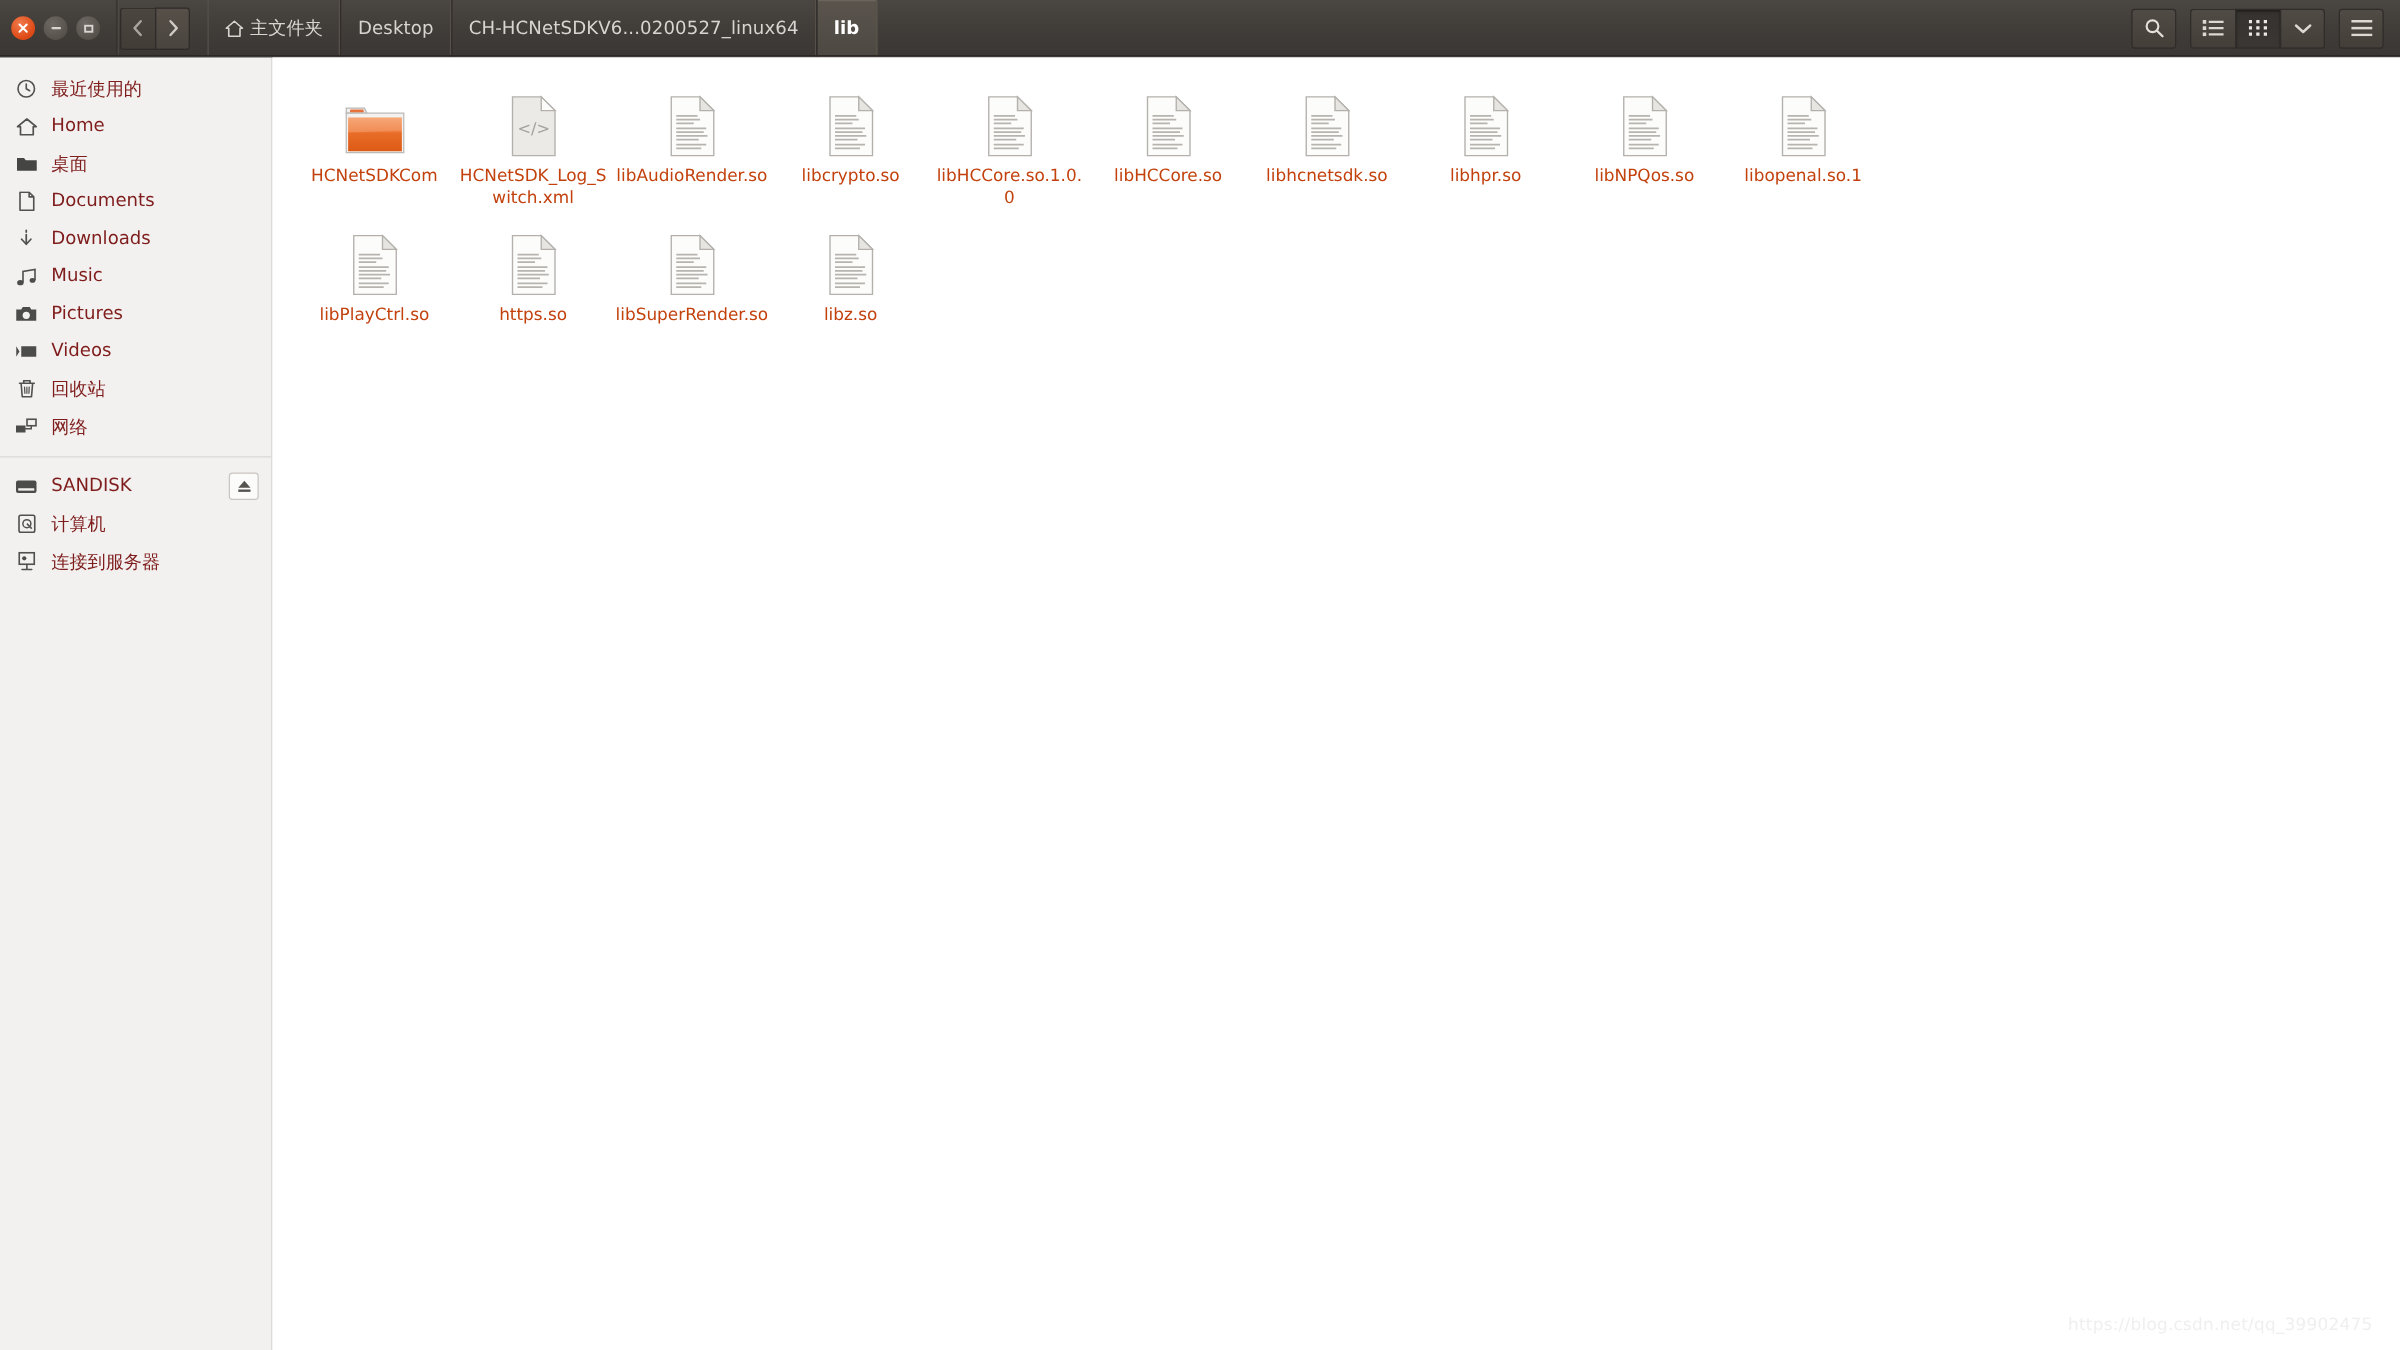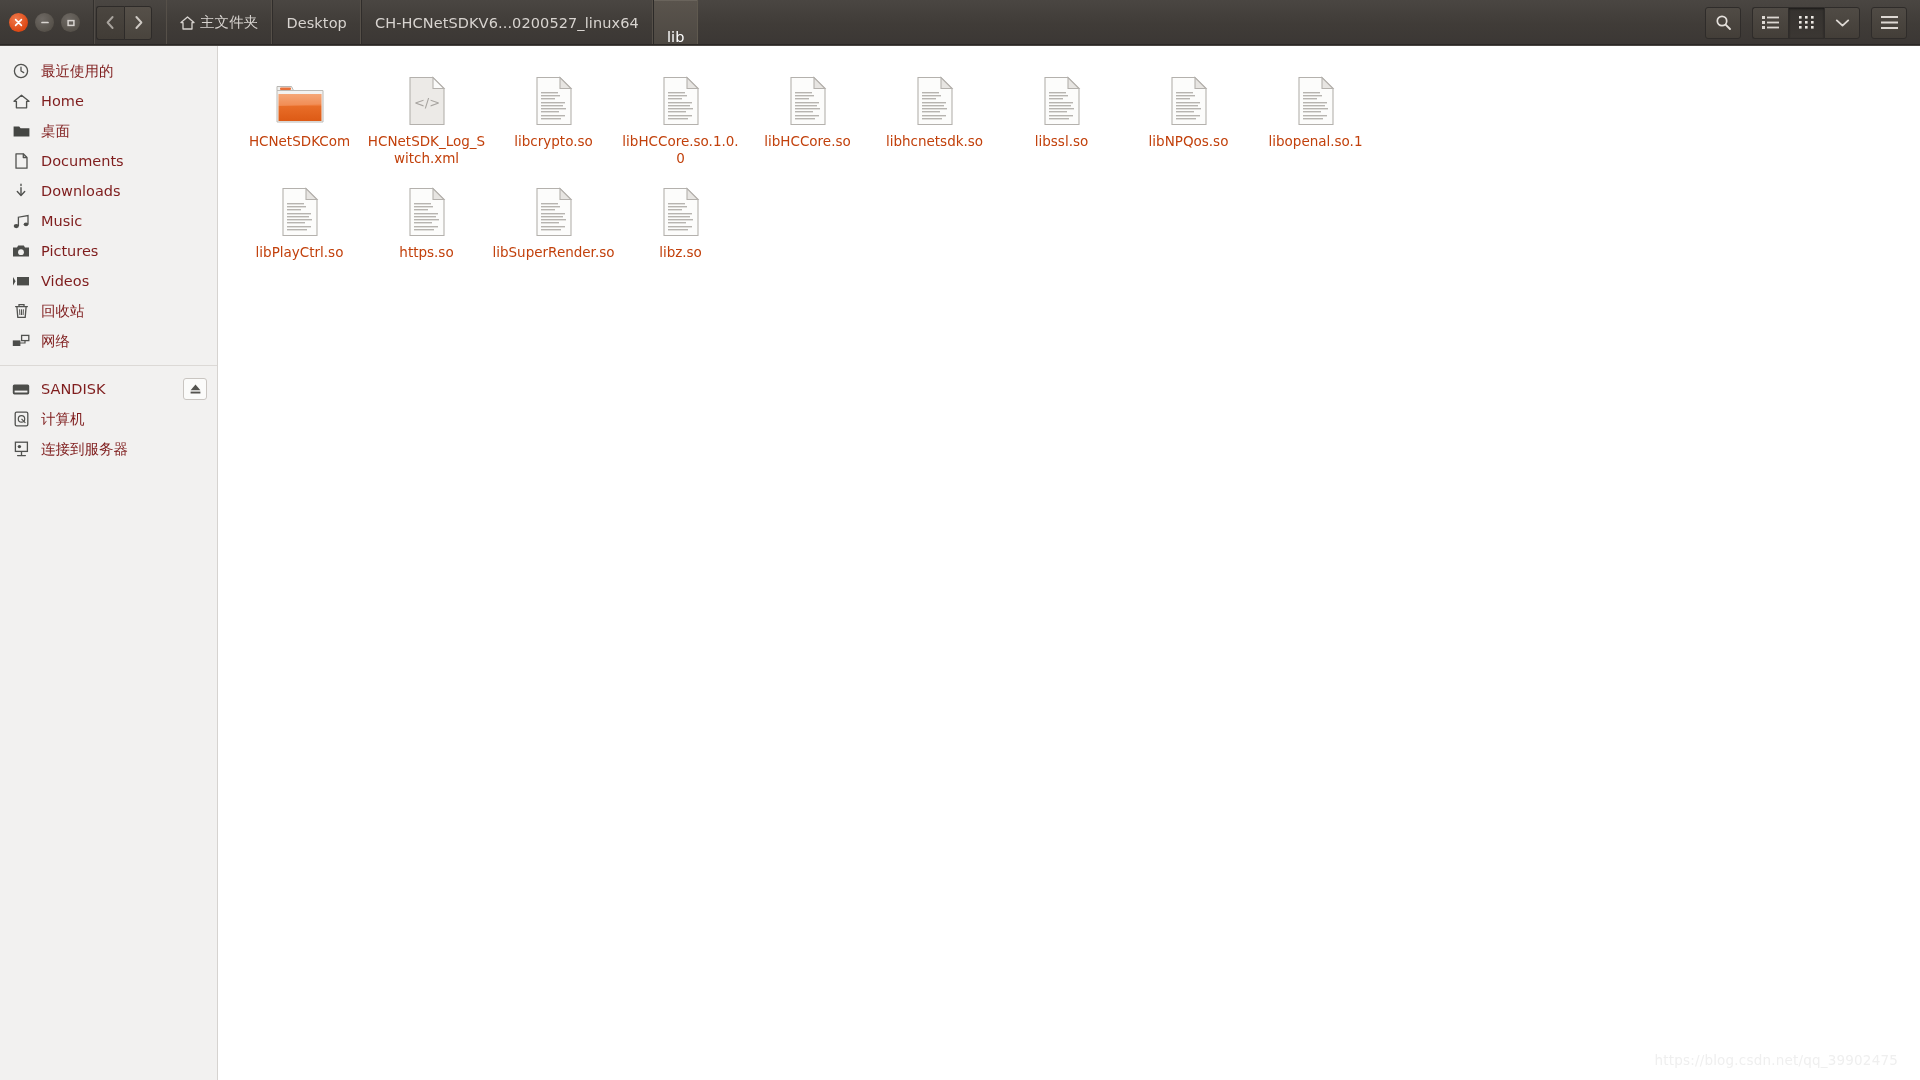--- a/index.html
+++ b/index.html
@@ -51,25 +51,24 @@
     padding: 0 13px;
     font-size: 14.5px; color: #d8d4d0;
     border-left: 1px solid #302d2b;
     border-right: 1px solid #565049;
     white-space: nowrap;
     letter-spacing: .1px;
   }
   .crumb:first-child { border-left: 1px solid #565049; }
   .crumb.active {
     background: linear-gradient(to bottom, #5a544d, #4d4842);
-    color: #ffffff; font-weight: normal;
+    color: #ffffff; font-weight: bold;
     border-left: 1px solid #2c2a28;
     border-right: 1px solid #5f594f;
     box-shadow: inset 0 1px 0 #6a645c;
-    align-items: flex-end;
   }
   .crumb .home-icon { display: flex; align-items: center; }
 
   .toolbar-spacer { flex: 1 1 auto; }
 
   .rightbtns { display: flex; align-items: center; gap: 11px; padding: 0 13px 0 0; }
   .tbtn {
     width: 36px; height: 32px; border-radius: 3px;
     border: 1px solid #2f2c2a;
     background: linear-gradient(to bottom, #504b45, #433e38);
@@ -435,20 +434,40 @@
             <div class="file-icon">
               <svg width="40" height="50" viewBox="0 0 40 50">
                 <path d="M3 1.5 L26 1.5 L37 12.5 L37 48.5 L3 48.5 Z" fill="#eceae7" stroke="#b4b1ad" stroke-width="1.1"></path>
                 <path d="M26 1.5 L26 12.5 L37 12.5 Z" fill="#fbfbfa" stroke="#b4b1ad" stroke-width="1.1"></path>
                 <text x="20" y="31" text-anchor="middle" font-family="DejaVu Sans, sans-serif" font-size="13" fill="#a6a39f">&lt;/&gt;</text>
               </svg>
             </div>
             <div class="file-label">HCNetSDK_Log_Switch.xml</div>
           </div>
 
+          <div class="file-cell">
+            <div class="file-icon">
+              <svg width="40" height="50" viewBox="0 0 40 50">
+                <path d="M3 1.5 L26 1.5 L37 12.5 L37 48.5 L3 48.5 Z" fill="#fcfcfb" stroke="#b4b1ad" stroke-width="1.1"></path>
+                <path d="M26 1.5 L26 12.5 L37 12.5 Z" fill="#e7e5e2" stroke="#b4b1ad" stroke-width="1.1"></path>
+                <g fill="#b7b4b0">
+                  <rect x="7" y="16" width="17" height="1.4"></rect>
+                    <rect x="7" y="19" width="19" height="1.4"></rect>
+                  <rect x="7" y="22" width="14" height="1.4"></rect>
+                    <rect x="7" y="26" width="24" height="1.4"></rect>
+                  <rect x="7" y="29" width="22" height="1.4"></rect>
+                    <rect x="7" y="32" width="25" height="1.4"></rect>
+                  <rect x="7" y="35" width="18" height="1.4"></rect>
+                    <rect x="7" y="39" width="24" height="1.4"></rect>
+                  <rect x="7" y="42" width="20" height="1.4"></rect>
+                </g>
+              </svg>
+            </div>
+            <div class="file-label">libAudioRender.so</div>
+          </div>
 
           <div class="file-cell">
             <div class="file-icon">
               <svg width="40" height="50" viewBox="0 0 40 50">
                 <path d="M3 1.5 L26 1.5 L37 12.5 L37 48.5 L3 48.5 Z" fill="#fcfcfb" stroke="#b4b1ad" stroke-width="1.1"></path>
                 <path d="M26 1.5 L26 12.5 L37 12.5 Z" fill="#e7e5e2" stroke="#b4b1ad" stroke-width="1.1"></path>
                 <g fill="#b7b4b0">
                   <rect x="7" y="16" width="17" height="1.4"></rect>
                     <rect x="7" y="19" width="19" height="1.4"></rect>
                   <rect x="7" y="22" width="14" height="1.4"></rect>
@@ -538,21 +557,21 @@
                   <rect x="7" y="22" width="14" height="1.4"></rect>
                     <rect x="7" y="26" width="24" height="1.4"></rect>
                   <rect x="7" y="29" width="22" height="1.4"></rect>
                     <rect x="7" y="32" width="25" height="1.4"></rect>
                   <rect x="7" y="35" width="18" height="1.4"></rect>
                     <rect x="7" y="39" width="24" height="1.4"></rect>
                   <rect x="7" y="42" width="20" height="1.4"></rect>
                 </g>
               </svg>
             </div>
-            <div class="file-label">libssl.so</div>
+            <div class="file-label">libhpr.so</div>
           </div>
 
           <div class="file-cell">
             <div class="file-icon">
               <svg width="40" height="50" viewBox="0 0 40 50">
                 <path d="M3 1.5 L26 1.5 L37 12.5 L37 48.5 L3 48.5 Z" fill="#fcfcfb" stroke="#b4b1ad" stroke-width="1.1"></path>
                 <path d="M26 1.5 L26 12.5 L37 12.5 Z" fill="#e7e5e2" stroke="#b4b1ad" stroke-width="1.1"></path>
                 <g fill="#b7b4b0">
                   <rect x="7" y="16" width="17" height="1.4"></rect>
                     <rect x="7" y="19" width="19" height="1.4"></rect>

